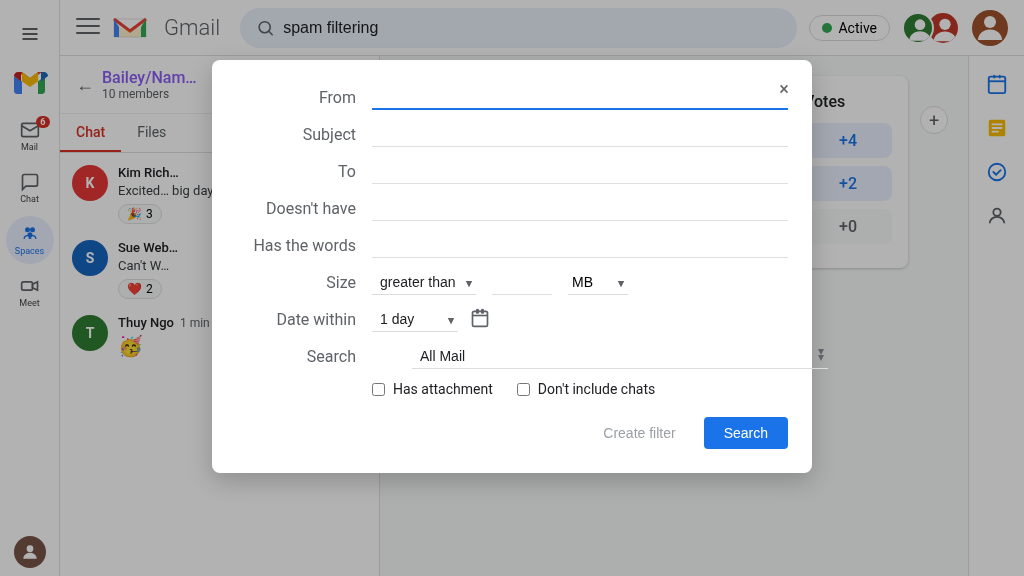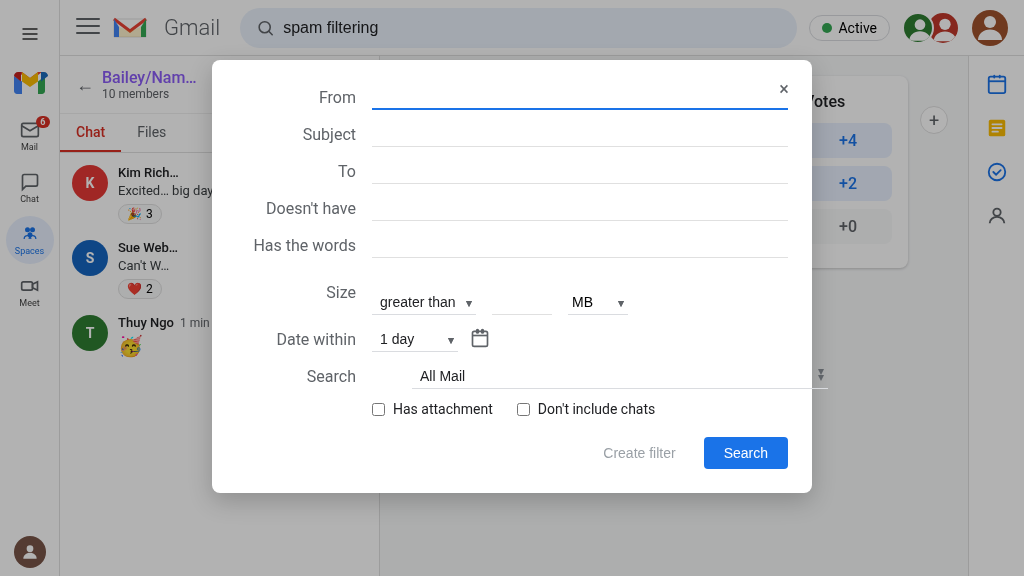--- a/index.html
+++ b/index.html
@@ -81,21 +81,21 @@
     .modal-overlay { position: absolute; top: 0; left: 0; right: 0; bottom: 0; background: rgba(0,0,0,0.3); z-index: 100; display: flex; align-items: flex-start; justify-content: center; padding-top: 60px; }
     .search-dialog { background: #fff; border-radius: 8px; box-shadow: 0 8px 24px rgba(0,0,0,0.2); width: 600px; padding: 24px; position: relative; }
     .dialog-close { position: absolute; top: 12px; right: 12px; width: 32px; height: 32px; border-radius: 50%; display: flex; align-items: center; justify-content: center; cursor: pointer; color: #5f6368; font-size: 18px; }
     .dialog-row { display: flex; align-items: center; margin-bottom: 12px; gap: 16px; }
     .dialog-label { width: 120px; text-align: right; font-size: 16px; color: #5f6368; flex-shrink: 0; }
     .dialog-input { flex: 1; border: none; border-bottom: 2px solid #1a73e8; outline: none; font-size: 14px; padding: 4px 0; color: #202124; }
     .dialog-input-plain { flex: 1; border: none; border-bottom: 1px solid #e0e0e0; outline: none; font-size: 14px; padding: 4px 0; color: #202124; }
     .dialog-select { border: none; border-bottom: 1px solid #dadce0; outline: none; font-size: 14px; padding: 4px 8px; background: transparent; color: #202124; cursor: pointer; appearance: none; -webkit-appearance: none; }
     .dialog-select-wrap { position: relative; display: inline-flex; align-items: center; }
     .dialog-select-wrap::after { content: '▾'; position: absolute; right: 4px; pointer-events: none; color: #5f6368; font-size: 12px; }
-    .size-row { display: flex; align-items: flex-start; gap: 16px; margin-top: 20px; }
+    .size-row { display: flex; align-items: flex-start; gap: 16px; }
     .size-select-wrap { position: relative; display: inline-flex; align-items: center; }
     .size-select-wrap::after { content: '▾'; position: absolute; right: 4px; pointer-events: none; color: #5f6368; font-size: 12px; }
     .size-input { width: 60px; border: none; border-bottom: 1px solid #e0e0e0; outline: none; font-size: 14px; padding: 4px 0; text-align: center; }
     .mb-select { border: none; border-bottom: 1px solid #dadce0; outline: none; font-size: 14px; padding: 4px 8px 4px 4px; background: transparent; appearance: none; -webkit-appearance: none; cursor: pointer; }
     .dialog-row-checkboxes { display: flex; align-items: center; gap: 24px; margin-bottom: 20px; margin-left: 136px; }
     .checkbox-label { display: flex; align-items: center; gap: 8px; font-size: 14px; color: #202124; cursor: pointer; }
     .dialog-footer { display: flex; justify-content: flex-end; align-items: center; gap: 12px; margin-top: 8px; }
     .btn-create-filter { background: transparent; border: none; color: #9aa0a6; font-size: 14px; padding: 8px 16px; cursor: pointer; border-radius: 4px; }
     .btn-search { background: #1a73e8; color: white; border: none; border-radius: 4px; padding: 8px 20px; font-size: 14px; font-weight: 500; cursor: pointer; }
     .av-red { background: #ea4335; }

